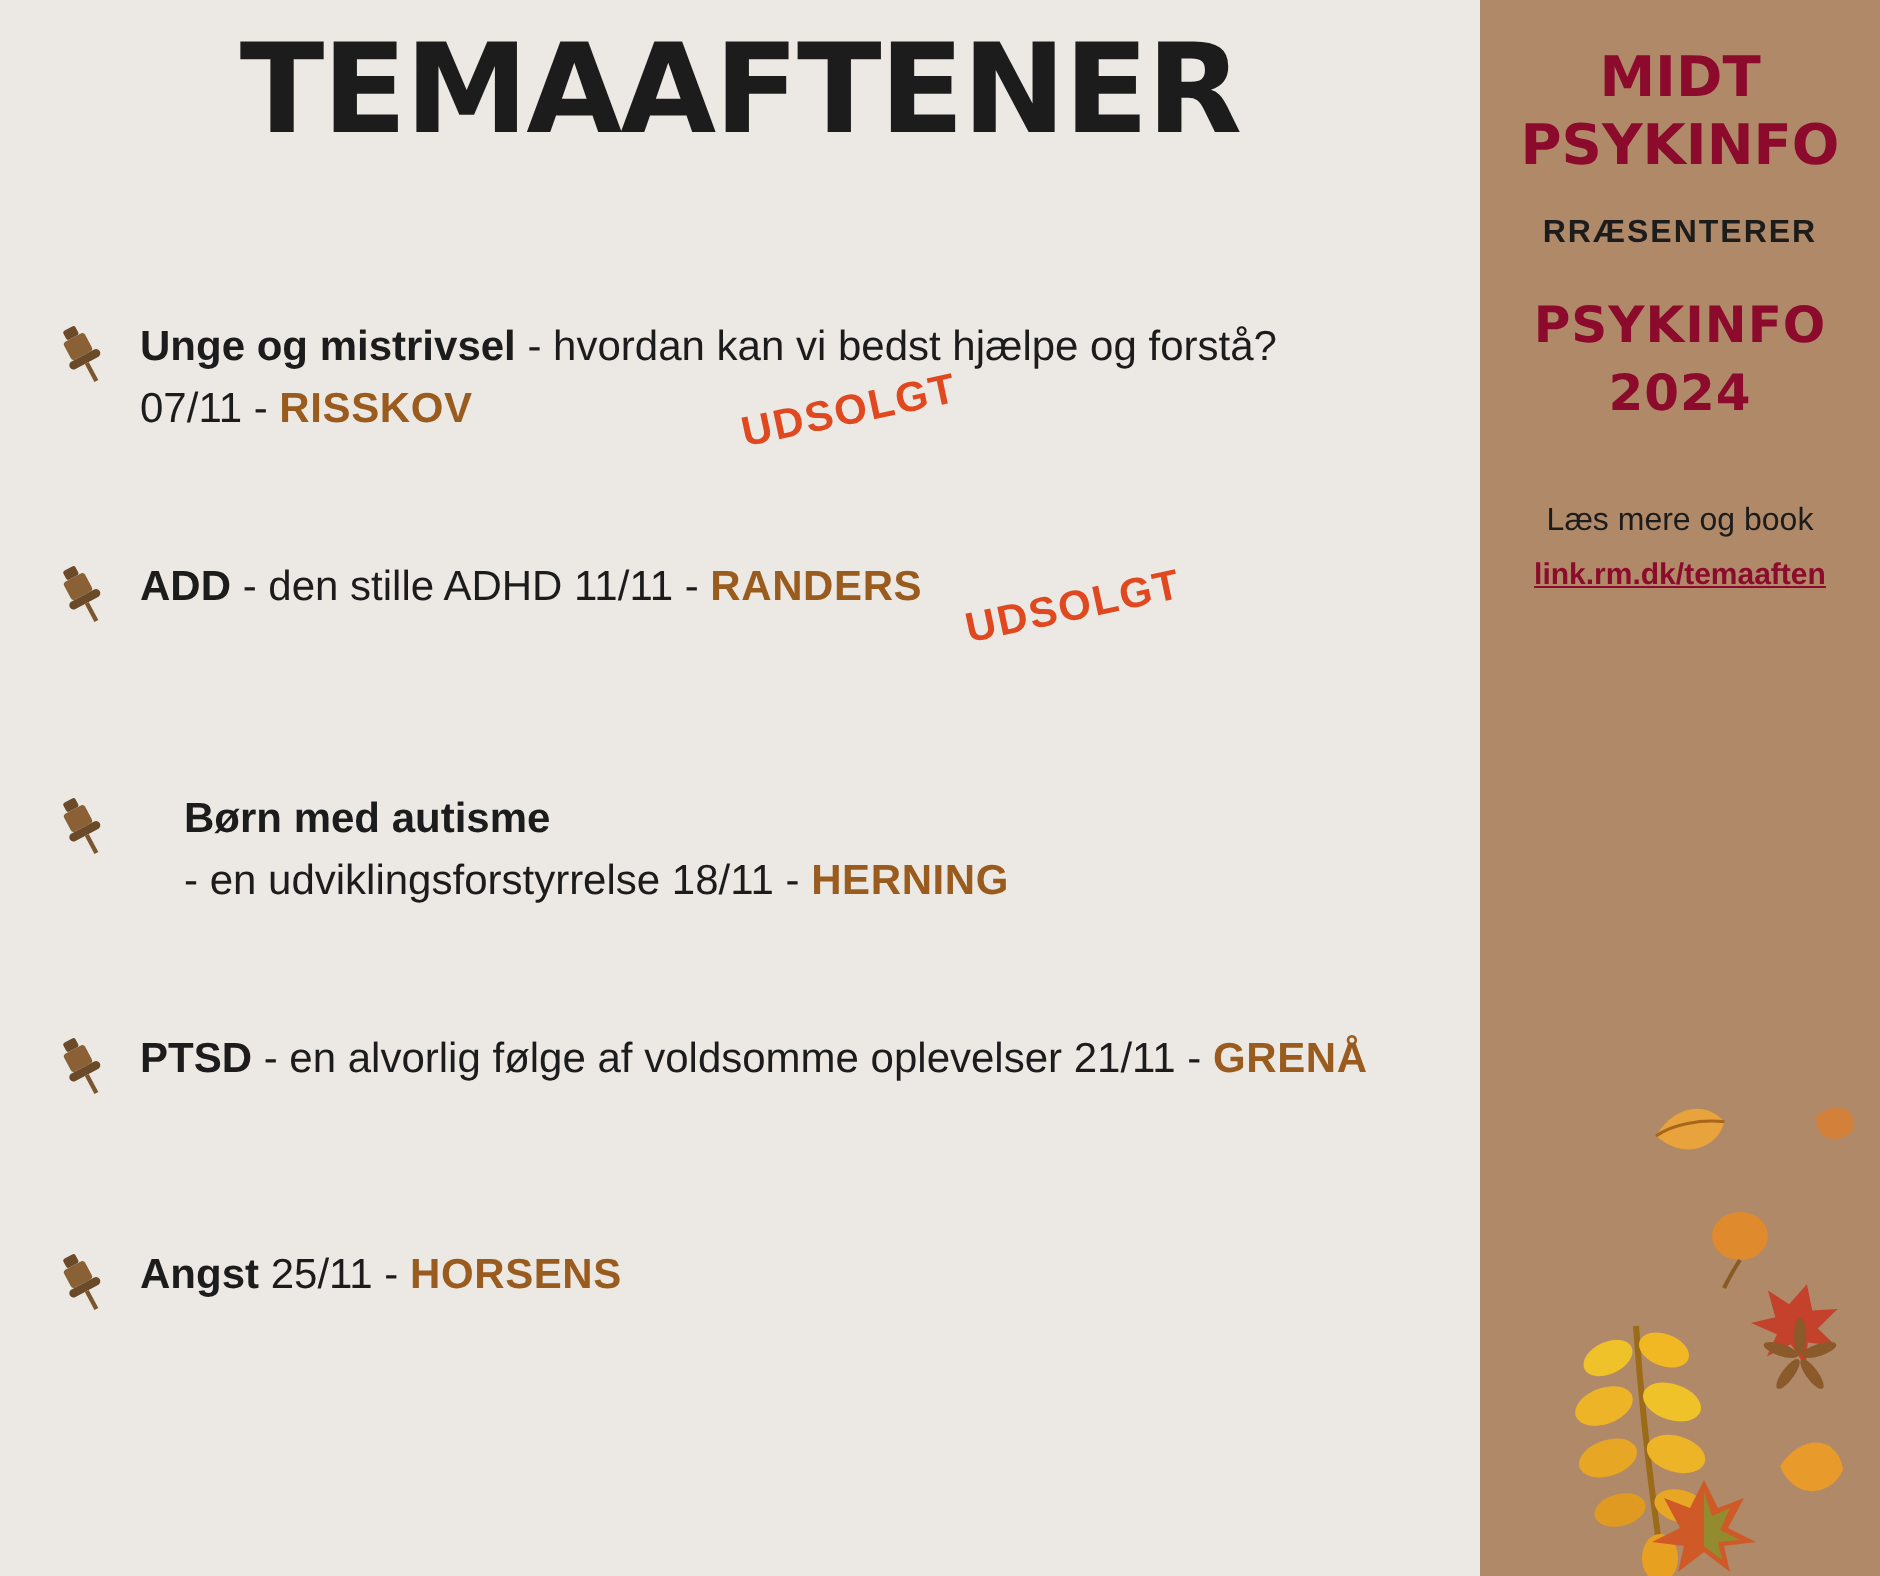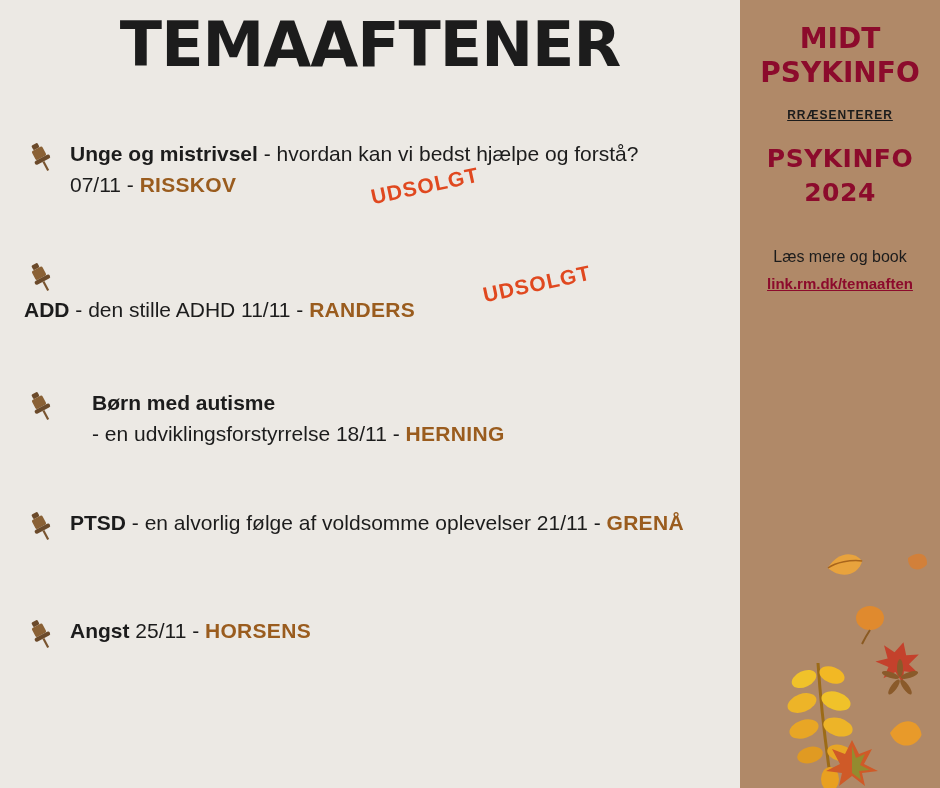--- a/index.html
+++ b/index.html
@@ -105,24 +105,23 @@
     font-weight: bold;
     font-size: 28px;
     line-height: 34px;
     color: #8c0b2c;
     letter-spacing: 0px;
   }
   .presents {
     margin-top: 18px;
     font-family: "Liberation Sans", sans-serif;
     font-weight: bold;
-    font-size: 12px;
+    font-size: 16px;
     letter-spacing: 1px;
     color: #1c1c1c;
-    text-decoration: underline;
   }
   .month {
     margin-top: 20px;
     font-family: "DejaVu Sans", sans-serif;
     font-weight: bold;
     font-size: 25px;
     line-height: 34px;
     color: #8c0b2c;
     letter-spacing: 0.5px;
   }
@@ -153,38 +152,38 @@
 <body>
 
 <div class="poster">
 
   <div class="left">
 
     <div class="title">TEMAAFTENER</div>
 
     <div class="events">
 
-      <div class="event" style="margin-bottom:58px;">
+      <div class="event" style="margin-bottom:58px;margin-top:20px;">
         <span class="pin">
           <svg viewBox="0 0 40 40" width="34" height="34">
             <g transform="rotate(-28 20 20)">
               <rect x="16" y="3" width="8" height="6" rx="1.5" fill="#6b4a2a"></rect>
               <rect x="13" y="9" width="14" height="12" rx="2" fill="#8a6135"></rect>
               <rect x="10" y="21" width="20" height="5" rx="2.5" fill="#6b4a2a"></rect>
               <rect x="18.7" y="26" width="2.6" height="12" fill="#7a5530"></rect>
             </g>
           </svg>
         </span>
         <span class="ev-text">
           <b>Unge og mistrivsel</b><span> - hvordan kan vi bedst hjælpe og forstå? 07/11 - </span><span class="city">RISSKOV</span>
         </span>
         <span class="sold-out so-1">UDSOLGT</span>
       </div>
 
-      <div class="event" style="margin-bottom:62px;flex-direction:column;">
+      <div class="event" style="margin-bottom:62px;">
         <span class="pin">
           <svg viewBox="0 0 40 40" width="34" height="34">
             <g transform="rotate(-28 20 20)">
               <rect x="16" y="3" width="8" height="6" rx="1.5" fill="#6b4a2a"></rect>
               <rect x="13" y="9" width="14" height="12" rx="2" fill="#8a6135"></rect>
               <rect x="10" y="21" width="20" height="5" rx="2.5" fill="#6b4a2a"></rect>
               <rect x="18.7" y="26" width="2.6" height="12" fill="#7a5530"></rect>
             </g>
           </svg>
         </span>

